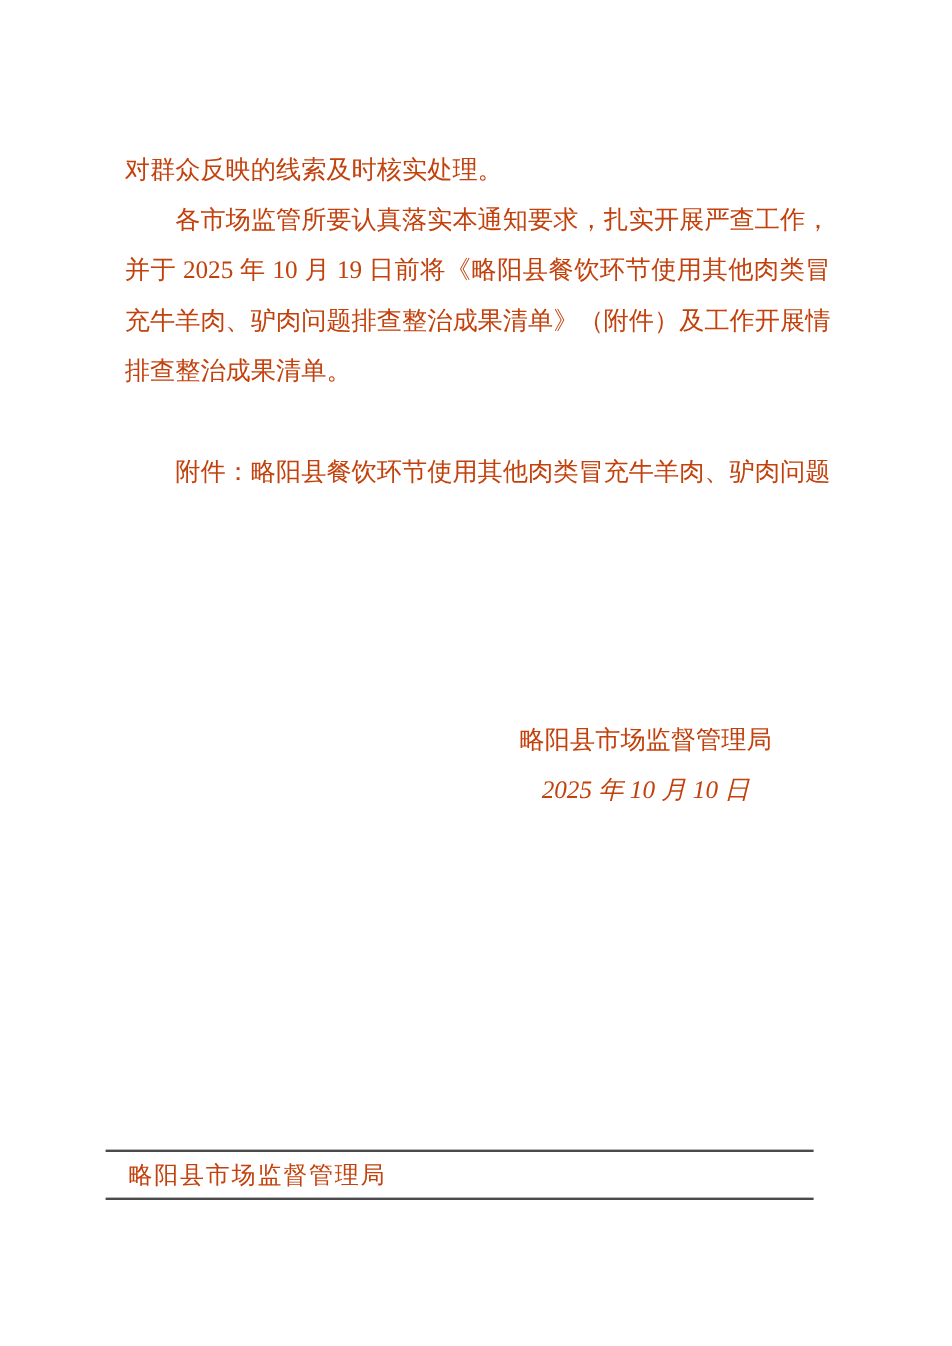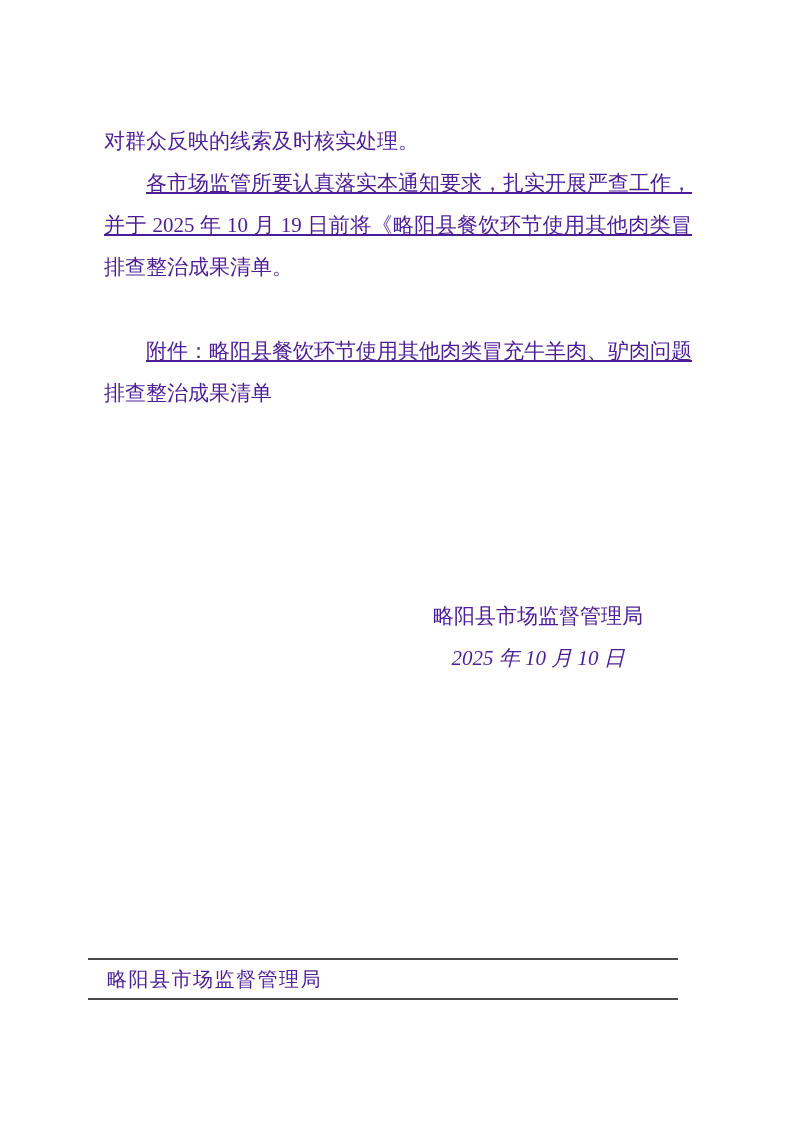--- a/index.html
+++ b/index.html
@@ -6,42 +6,41 @@
     margin: 0;
     padding: 0;
     background: #ffffff;
   }
   .page {
     position: relative;
     width: 793px;
     height: 1012px;
     background: #ffffff;
     font-family: "Liberation Serif", "DejaVu Serif", serif;
-    color: #4c1d95;
+    color: #c2410c;
     overflow: hidden;
   }
   
   .body-text {
     position: absolute;
     top: 120px;
     left: 104px;
     width: 588px;
     font-size: 21px;
     line-height: 42px;
   }
   .line {
     height: 42px;
     white-space: nowrap;
     text-align: left;
   }
   .line.justify {
     white-space: normal;
     text-align: justify;
     text-align-last: justify;
-    text-decoration: underline;
   }
   .line.indent {
     padding-left: 42px;
   }
   .line.blank {
     
   }
   
   .signature {
     position: absolute;
@@ -86,24 +85,24 @@
 </style>
 </head>
 <body>
 
 <div class="page">
 
   <div class="body-text">
     <div class="line">对群众反映的线索及时核实处理。</div>
     <div class="line justify indent">各市场监管所要认真落实本通知要求，扎实开展严查工作，</div>
     <div class="line justify">并于 2025 年 10 月 19 日前将《略阳县餐饮环节使用其他肉类冒</div>
+    <div class="line justify">充牛羊肉、驴肉问题排查整治成果清单》（附件）及工作开展情</div>
     <div class="line">排查整治成果清单。</div>
     <div class="line blank"></div>
     <div class="line justify indent">附件：略阳县餐饮环节使用其他肉类冒充牛羊肉、驴肉问题</div>
-    <div class="line">排查整治成果清单</div>
   </div>
 
   <div class="signature">
     <div class="sig-issuer">略阳县市场监督管理局</div>
     <div class="sig-date">2025 年 10 月 10 日</div>
   </div>
 
   <div class="footer-rule top"></div>
   <div class="footer-row">
     <span class="footer-issuer">略阳县市场监督管理局</span>

